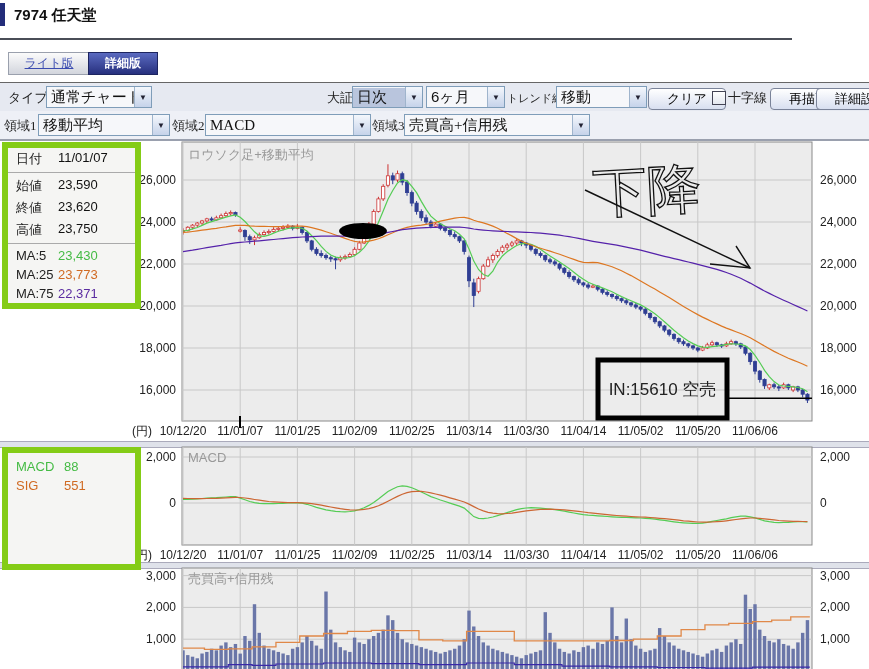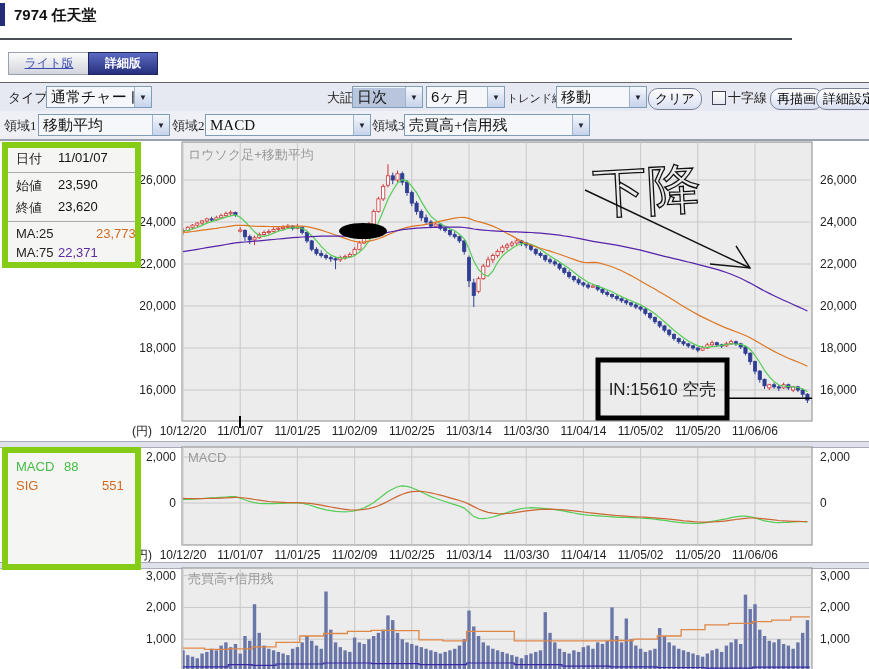--- a/index.html
+++ b/index.html
@@ -15,31 +15,31 @@
               color:#fff;font-weight:bold;font-size:12px;}
   .row1{position:absolute;left:0;top:82px;width:869px;height:28px;background:#e6e9f1;
         border-top:1px solid #666;border-bottom:1px solid #c6cad6;}
   .row2{position:absolute;left:0;top:111px;width:869px;height:28px;background:#eef0f6;border-bottom:2px solid #9aa0ae;font-family:Liberation Serif, serif;}
   .tlabel{position:absolute;top:6px;color:#222;white-space:nowrap;}
   .sel{position:absolute;top:3px;height:20px;border:1px solid #7f9db9;background:#f6f7fa;display:flex;align-items:center;}
   .sel-val{flex:1;padding-left:4px;white-space:nowrap;overflow:hidden;font-size:15px;}
   .sel-btn{width:16px;height:100%;display:flex;align-items:center;justify-content:center;font-size:8px;color:#223;
            background:linear-gradient(#f4f7fc,#c6d3ea);border-left:1px solid #9fb4cc;}
   .sel-hilite{background:#b9c5dd;}
-  .btn{position:absolute;top:5px;height:22px;border:1px solid #7a8399;border-radius:10px;
-       background:linear-gradient(#ffffff,#d8dff0);font-size:13px;padding:0 6px;white-space:nowrap;
+  .btn{position:absolute;top:5px;height:22px;border:1px solid #7a8399;border-radius:4px;
+       background:linear-gradient(#ffffff,#d8dff0);font-size:13px;padding:0 18px;white-space:nowrap;
        font-family:"Liberation Sans","DejaVu Sans",sans-serif;}
   .cb{position:absolute;top:8px;width:12px;height:12px;border:1px solid #445;background:linear-gradient(#fff,#e4e8f0);}
   .panel{position:absolute;left:2px;width:127px;background:#f5f5f3;border:6px solid #84cc16;z-index:3;}
   .prow{display:flex;padding:2px 4px 2px 8px;white-space:nowrap;}
   .prow .k{min-width:42px;color:#222;}
   .prow .k2{min-width:48px;}
   .prow .k3{min-width:62px;}
   .sep{border-top:1px solid #aaa;margin:2px 0;}
-  .g-green{color:#44bb44;}  .g-orange{color:#d06a22;gap:38px;}  .g-purple{color:#5a2ca0;}  .g-slate{color:#7e8fc4;}
+  .g-green{color:#44bb44;}  .g-orange{color:#d06a22;}  .g-purple{color:#5a2ca0;}  .g-slate{color:#7e8fc4;}
   .splitter{position:absolute;left:0;width:869px;height:5px;background:#dfe2ea;border-top:1px solid #aab;border-bottom:1px solid #aab;}
   svg{position:absolute;left:0;}
   svg text{font-family:"Liberation Sans","DejaVu Sans",sans-serif;}
 </style>
 </head>
 <body>
 
 <div class="page">
 
   <div class="hdr">
@@ -102,21 +102,29 @@
       </div>
     <div class="sep"></div>
     <div class="prow">
         <span class="k">始値</span>
         <span>23,590</span>
       </div>
     <div class="prow">
         <span class="k">終値</span>
         <span>23,620</span>
       </div>
+    <div class="prow">
+        <span class="k">高値</span>
+        <span>23,750</span>
+      </div>
     <div class="sep"></div>
+    <div class="prow g-green">
+        <span class="k">MA:5</span>
+        <span>23,430</span>
+      </div>
     <div class="prow g-orange">
         <span class="k">MA:25</span>
         <span>23,773</span>
       </div>
     <div class="prow g-purple">
         <span class="k">MA:75</span>
         <span>22,371</span>
       </div>
   </div>
 

